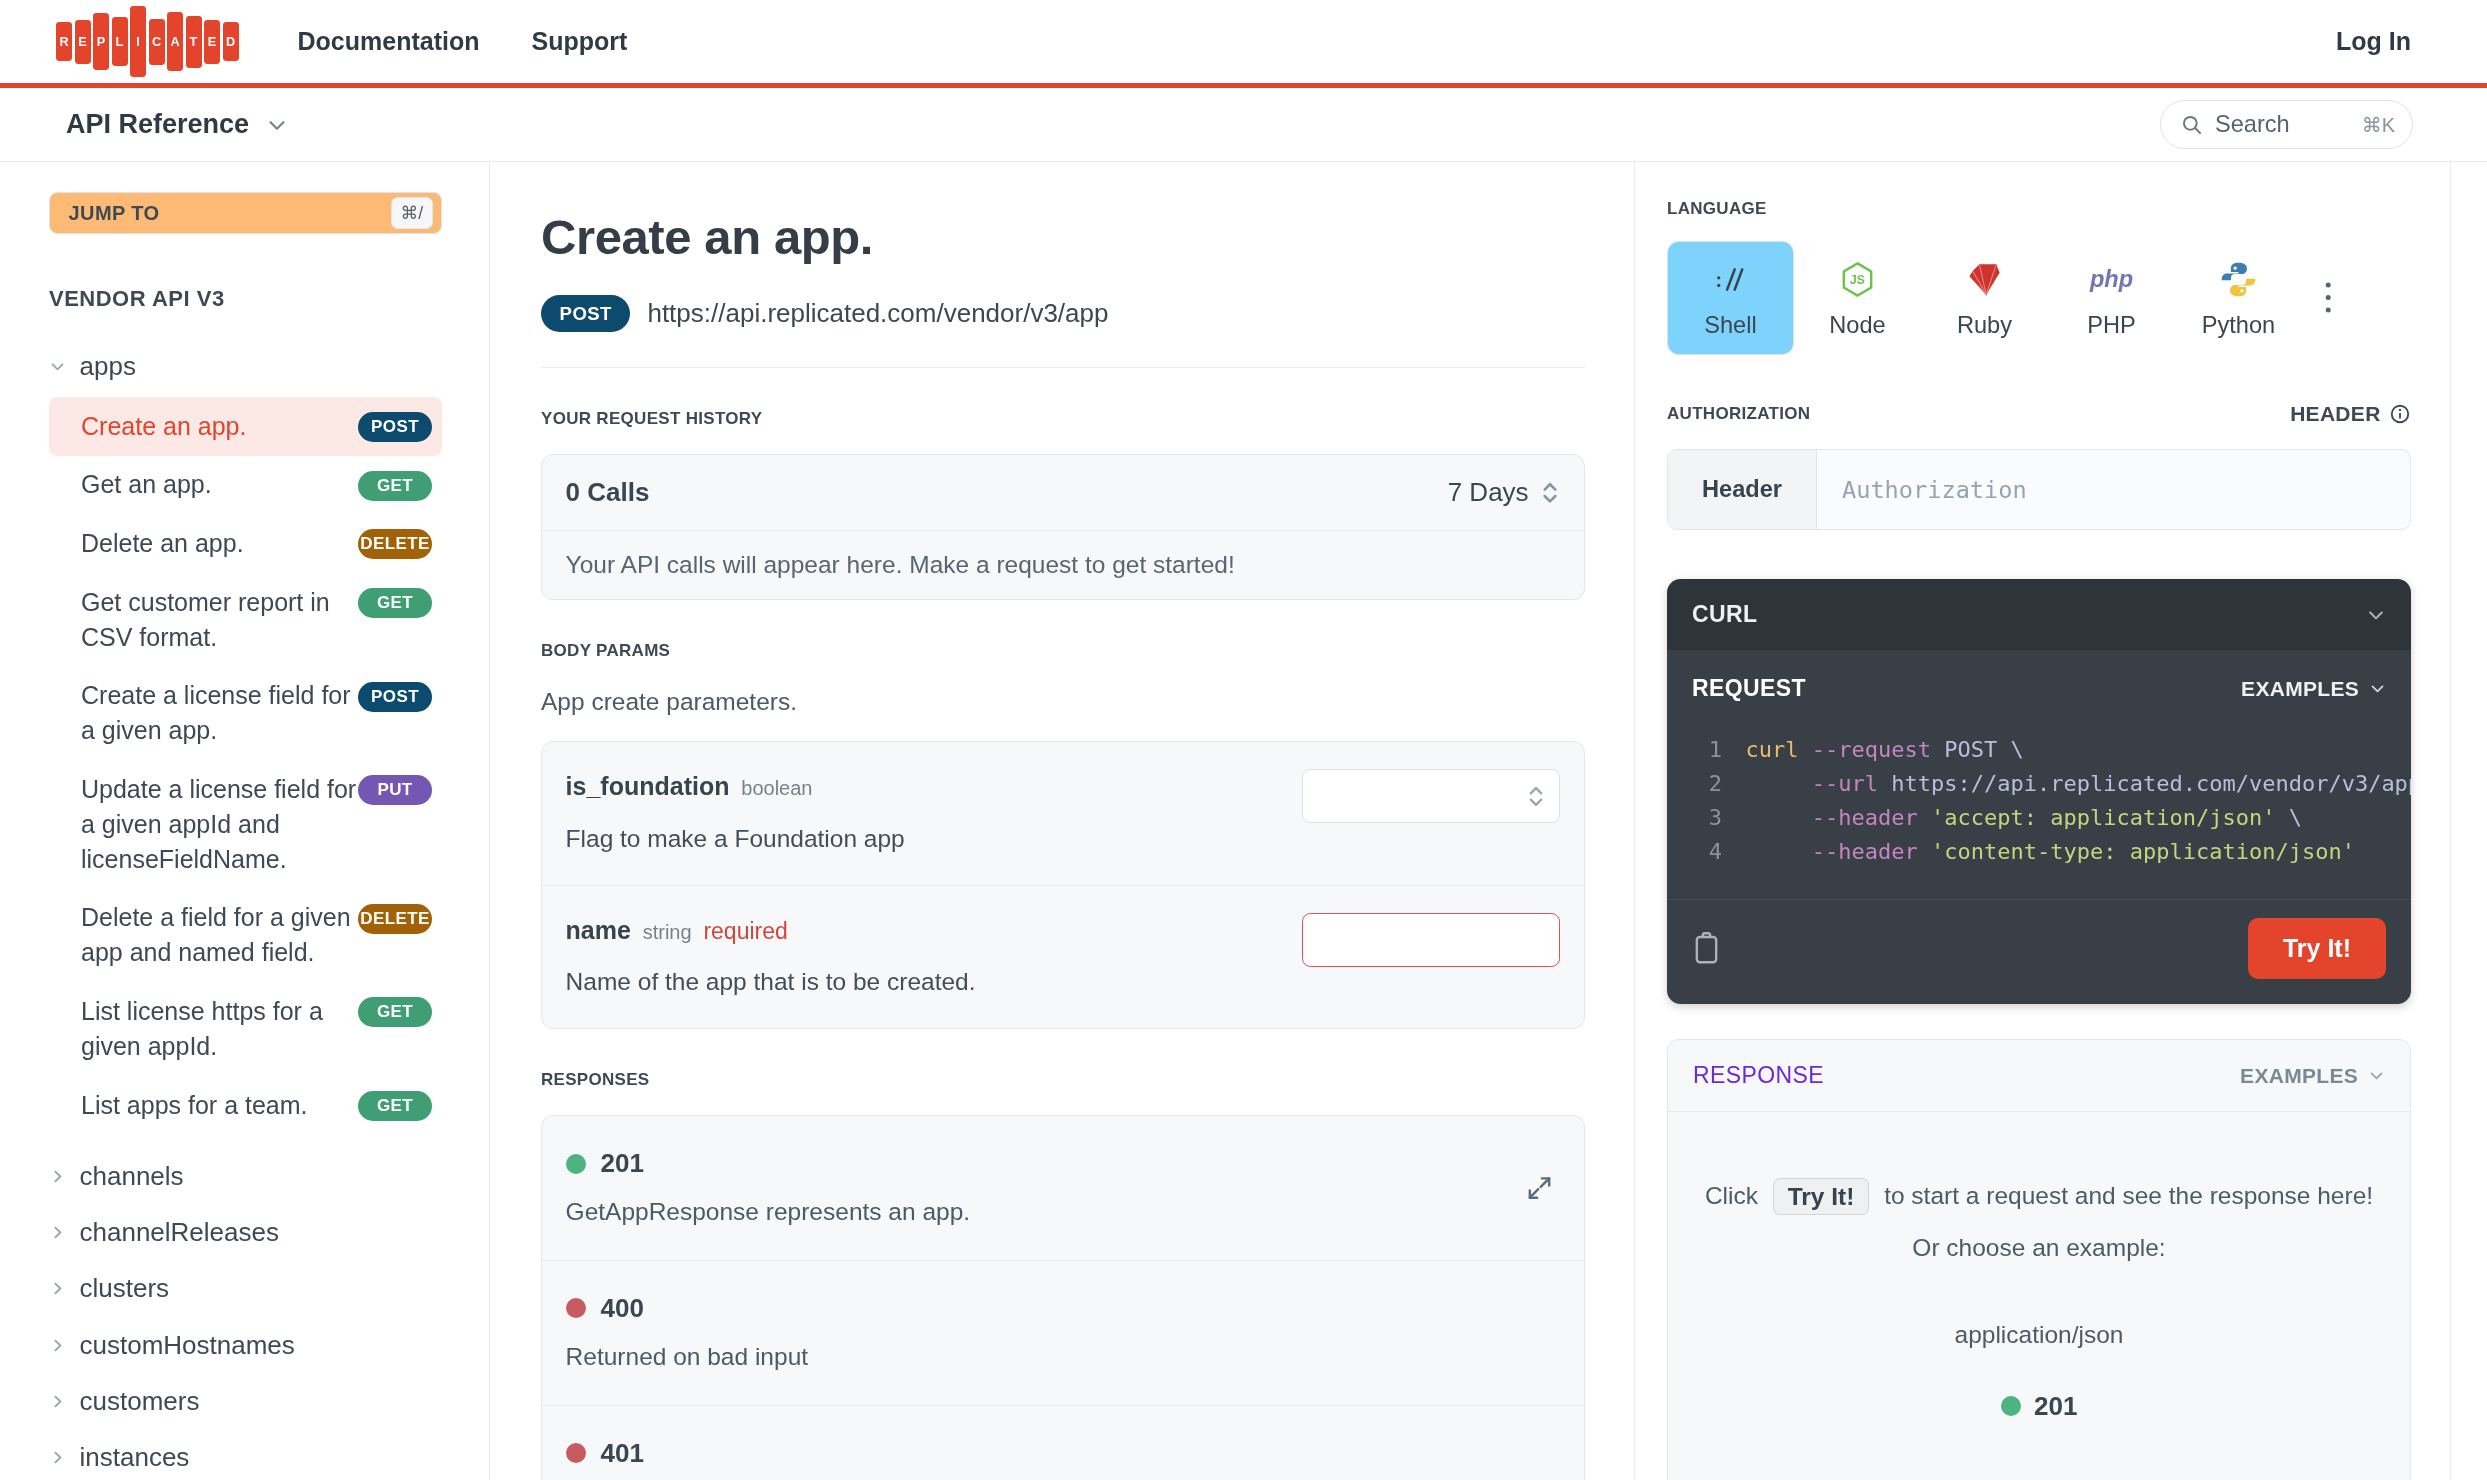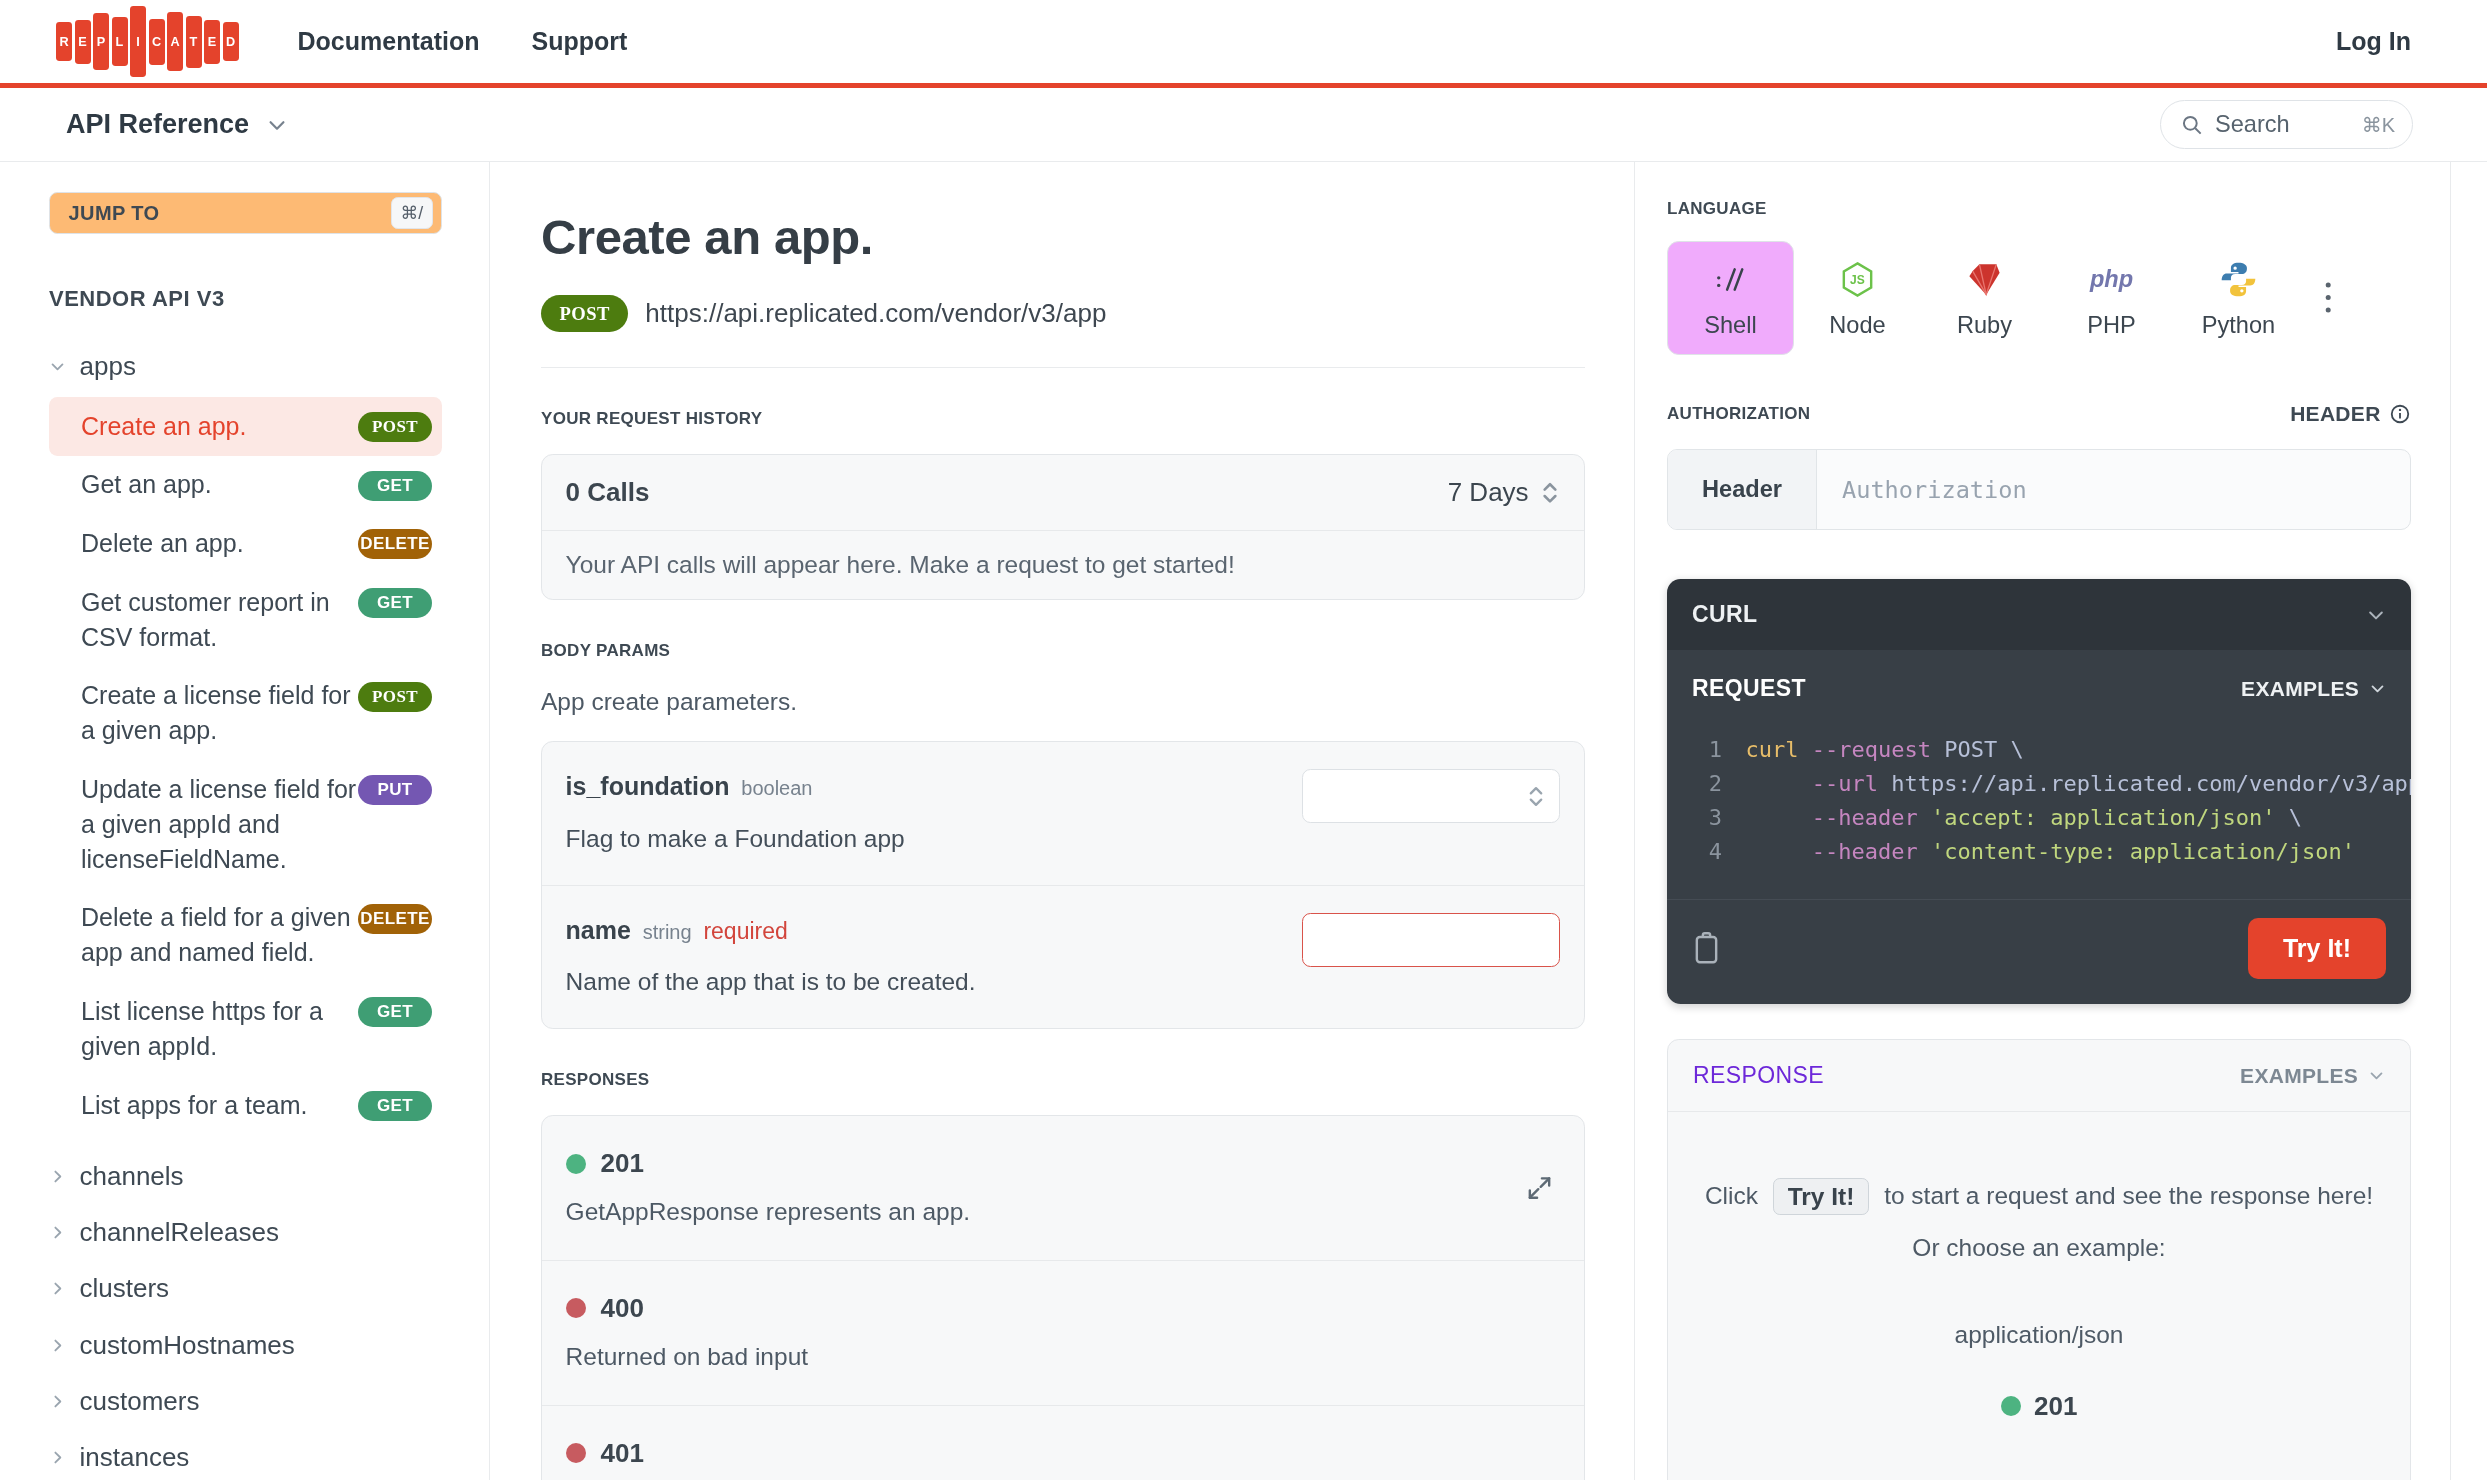--- a/index.html
+++ b/index.html
@@ -34,21 +34,21 @@
   .jumpto-label { font-size:20px; font-weight:700; color:#3e4953; letter-spacing:0.4px; }
   .jumpto-kbd { margin-left:auto; border:1.7px solid #e2e5e9; background:#f6f7f8; border-radius:6.8px; font-size:17.7px; color:#555f6a; padding:4.2px 8.4px; }
   .section-label { margin-top:52px; font-size:22px; font-weight:700; color:#3e4953; letter-spacing:0.5px; }
   .group-header { margin-top:39px; display:flex; align-items:center; gap:13.5px; font-size:26px; color:#3e4953; cursor:pointer; }
   .api-items { margin-top:15px; }
   .api-item { display:flex; align-items:flex-start; padding:11.8px 10px 11.8px 32px; border-radius:8.4px; cursor:pointer; }
   .api-item .item-label { width:282px; font-size:25px; line-height:35px; color:#3e4953; }
   .api-item[data-state="active"] { background:#fce8e4; }
   .api-item[data-state="active"] .item-label { color:#e4432c; }
   .api-badge { margin-left:auto; margin-top:3.4px; flex:none; width:74px; text-align:center; padding:5px 0; border-radius:843px; color:#fff; font-size:17px; font-weight:700; letter-spacing:0.4px; }
-  [data-method="POST"]   { background:#4d7c0f;font-family:Liberation Serif, serif; }
+  [data-method="POST"]   { background:#0c4a6e; }
   [data-method="GET"]    { background:#3f9e74; }
   [data-method="DELETE"] { background:#a16207; }
   [data-method="PUT"]    { background:#7457b2; }
   .collapsed-item { display:flex; align-items:center; gap:13.5px; padding:12.7px 0; font-size:26px; color:#3e4953; cursor:pointer; }
   .collapsed-list { margin-top:13.5px; }
 
   
   .main { flex:none; width:1145px; border-right:1.7px solid #e9ebed; padding:47px 49px 34px 51px; }
   .page-title { font-size:49px; font-weight:800; color:#353e46; letter-spacing:-0.4px; }
   .endpoint { margin-top:30px; display:flex; align-items:center; gap:17px; }
@@ -79,21 +79,21 @@
   [data-tone="green"] .dot { background:#4db381; }
   [data-tone="red"]   .dot { background:#c75b60; }
   .resp-desc { margin-top:18.6px; font-size:24.5px; color:#4d5965; }
   .expand-btn { position:absolute; right:30px; top:50%; transform:translateY(-50%); cursor:pointer; display:none; }
   [data-expand="yes"] .expand-btn { display:block; }
 
   
   .rightpanel { flex:none; width:816px; border-right:1.7px solid #e9ebed; padding:37px 39px 34px 32px; }
   .lang-row { margin-top:22px; display:flex; align-items:center; }
   .lang-item { width:127px; padding:17px 0 15px; display:flex; flex-direction:column; align-items:center; gap:11.8px; cursor:pointer; border:1.7px solid transparent; border-radius:11.8px; }
-  .lang-item.selected { border-color:#dfe3e7; background:#f0abfc; }
+  .lang-item.selected { border-color:#dfe3e7; background:#7dd3fc; }
   .lang-icon { height:41px; display:flex; align-items:center; justify-content:center; }
   .lang-label { font-size:23.6px; color:#3c464f; }
   .kebab { margin-left:13.5px; padding:8.4px; cursor:pointer; }
   .panel-row { margin-top:47px; display:flex; align-items:center; }
   .panel-row .heading { margin-top:0; }
   .header-meta { margin-left:auto; display:flex; align-items:center; gap:8.4px; font-size:21px; font-weight:700; color:#3e4953; letter-spacing:0.3px; }
   .auth-box { margin-top:23.6px; height:81px; border:1.7px solid #e1e5e8; border-radius:10px; display:flex; overflow:hidden; background:#fafbfc; }
   .auth-label { flex:none; width:149px; background:#f2f4f6; border-right:1.7px solid #e1e5e8; display:flex; align-items:center; justify-content:center; font-size:23.6px; font-weight:700; color:#39434c; }
   .auth-input { flex:1; display:flex; align-items:center; padding-left:25px; font-family:"DejaVu Sans Mono", monospace; font-size:23.6px; color:#98a3af; cursor:text; }
 

